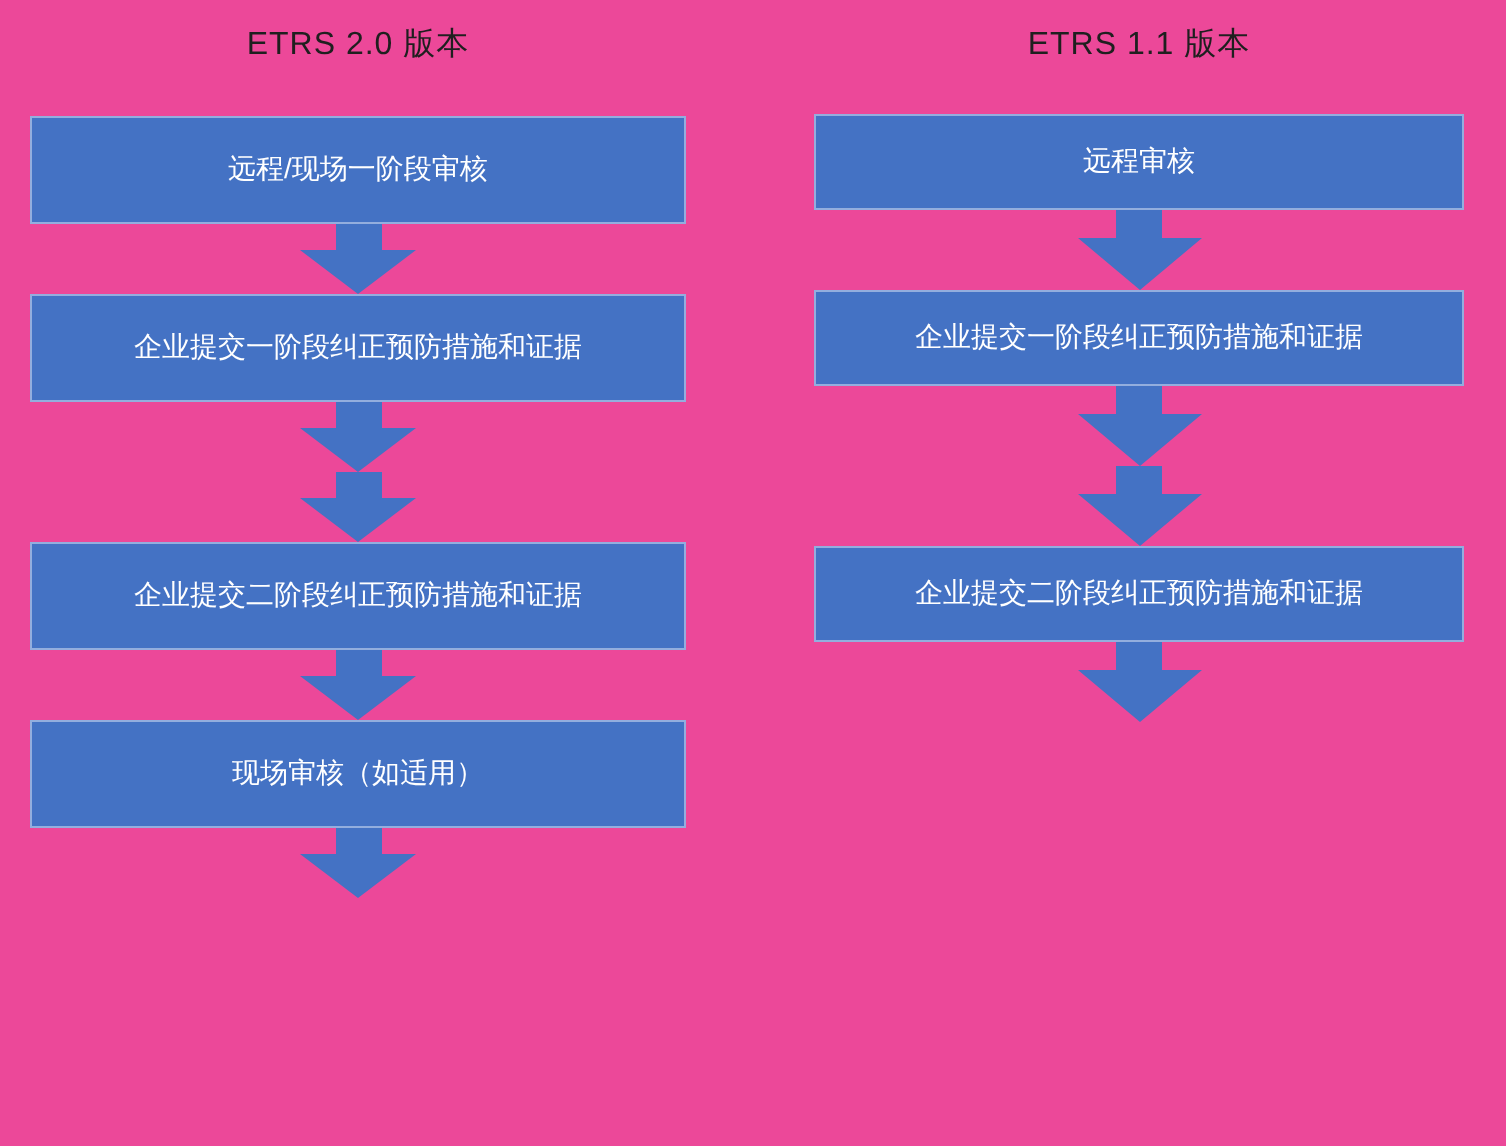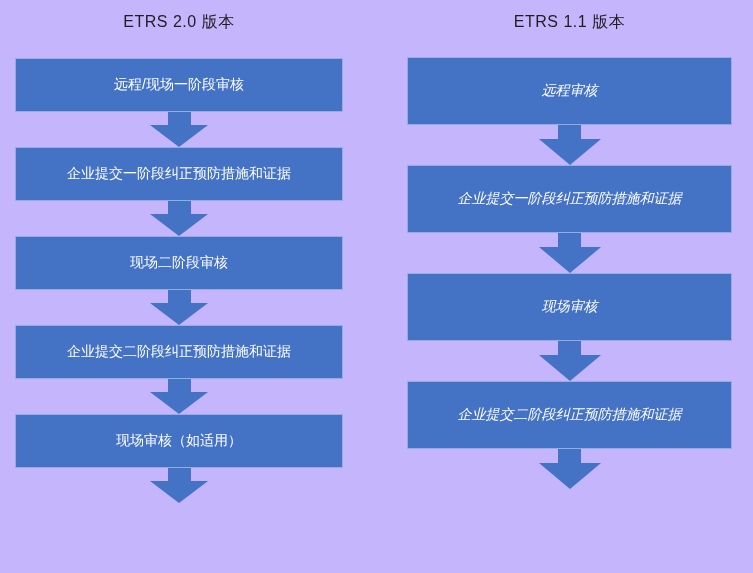--- a/index.html
+++ b/index.html
@@ -5,21 +5,21 @@
   html, body {
     margin: 0;
     padding: 0;
     background: #ffffff;
     font-family: "Liberation Sans", sans-serif;
   }
   .canvas {
     position: relative;
     width: 753px;
     height: 573px;
-    background: #c4b5fd;
+    background: #ec4899;
     overflow: hidden;
   }
   .col { position: absolute; top: 0; }
   .col-left  { left: 15px;  width: 328px; }
   .col-right { left: 407px; width: 325px; }
   .col-title {
     position: absolute;
     top: 12px;
     left: 0;
     width: 100%;
@@ -45,21 +45,21 @@
     border: 1px solid #93aede;
     color: #ffffff;
     font-size: 14px;
     display: flex;
     align-items: center;
     justify-content: center;
     text-align: center;
     padding: 0 12px;
   }
   .box-l { height: 54px; }
-  .box-r { height: 68px; font-style: italic; }
+  .box-r { height: 48px; }
   .arrow {
     display: flex;
     flex-direction: column;
     align-items: center;
   }
   .arrow .stem { width: 23px; background: #4472C4; }
   .arrow .head { width: 0; height: 0; }
   .arrow-l { height: 35px; }
   .arrow-l .stem { flex: 0 0 13px; }
   .arrow-l .head {
@@ -86,21 +86,20 @@
       <div class="box box-l">远程/现场一阶段审核</div>
       <div class="arrow arrow-l">
           <div class="stem"></div>
           <div class="head"></div>
         </div>
       <div class="box box-l">企业提交一阶段纠正预防措施和证据</div>
       <div class="arrow arrow-l">
           <div class="stem"></div>
           <div class="head"></div>
         </div>
-      <div class="box box-l">现场二阶段审核</div>
       <div class="arrow arrow-l">
           <div class="stem"></div>
           <div class="head"></div>
         </div>
       <div class="box box-l">企业提交二阶段纠正预防措施和证据</div>
       <div class="arrow arrow-l">
           <div class="stem"></div>
           <div class="head"></div>
         </div>
       <div class="box box-l">现场审核（如适用）</div>
@@ -117,21 +116,20 @@
       <div class="box box-r">远程审核</div>
       <div class="arrow arrow-r">
           <div class="stem"></div>
           <div class="head"></div>
         </div>
       <div class="box box-r">企业提交一阶段纠正预防措施和证据</div>
       <div class="arrow arrow-r">
           <div class="stem"></div>
           <div class="head"></div>
         </div>
-      <div class="box box-r">现场审核</div>
       <div class="arrow arrow-r">
           <div class="stem"></div>
           <div class="head"></div>
         </div>
       <div class="box box-r">企业提交二阶段纠正预防措施和证据</div>
       <div class="arrow arrow-r">
           <div class="stem"></div>
           <div class="head"></div>
         </div>
     </div>

